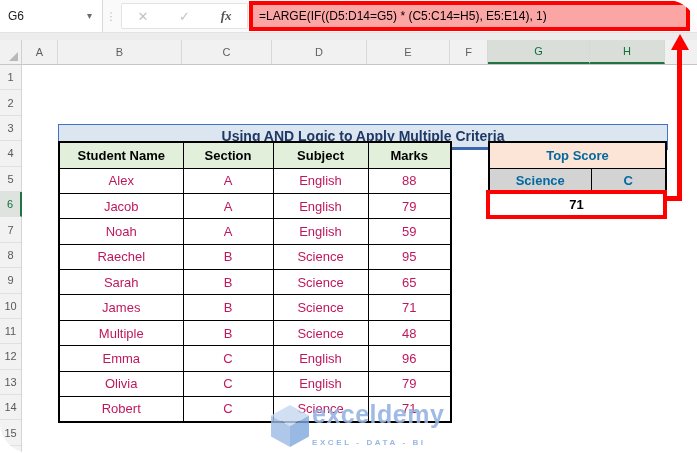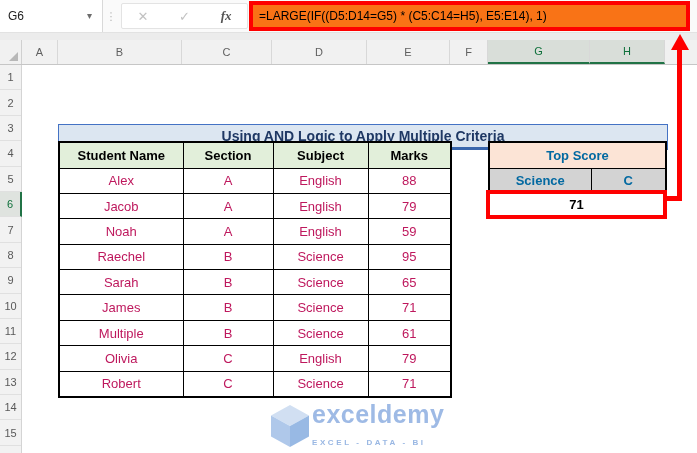--- a/index.html
+++ b/index.html
@@ -1,31 +1,31 @@
 <!DOCTYPE html>
 <html><head>
 <meta charset="utf-8">
 <style>
   * { margin:0; padding:0; box-sizing:border-box; }
   html,body { background:#fff; }
   #app {
     position:relative; width:697px; height:453px; overflow:hidden;
-    font-family:"Liberation Sans", sans-serif; background:#fff;
+    font-family:"Liberation Sans", sans-serif; background:#fff;border-radius:30px;
   }
 
   
   .formula-strip { position:absolute; left:0; top:0; width:697px; height:33px; background:#fafafa; border-bottom:1px solid #e2e2e2; }
   .name-box { position:absolute; left:0; top:0; width:103px; height:32px; background:#fff; border-right:1px solid #d9d9d9; }
   .name-box .val { position:absolute; left:8px; top:0; height:32px; line-height:32px; font-size:12px; color:#222; }
   .name-box .caret { position:absolute; right:10px; top:0; height:32px; line-height:32px; font-size:10px; color:#6d6d6d; }
   .dots { position:absolute; left:104px; top:0; width:14px; height:32px; line-height:32px; text-align:center; color:#b9b9b9; font-size:11px; }
   .fx-group { position:absolute; left:121px; top:3px; width:127px; height:26px; background:#fff; border:1px solid #e3e3e3; border-radius:2px; display:flex; align-items:center; justify-content:space-around; }
   .icon-cancel, .icon-enter { color:#c2c2c2; font-size:13px; }
   .icon-fx { color:#555; font-size:13px; font-style:italic; font-family:"Liberation Serif", serif; font-weight:bold; }
-  .formula-box { position:absolute; left:249px; top:1px; width:441px; height:30px; background:#f97316; border:4px solid #fe0000; display:flex; align-items:center; padding-left:6px; z-index:65; }
+  .formula-box { position:absolute; left:249px; top:1px; width:441px; height:30px; background:#fca5a5; border:4px solid #fe0000; display:flex; align-items:center; padding-left:6px; z-index:65; }
   .formula-box .ftext { font-size:12px; color:#000; white-space:nowrap; }
 
   
   .gap-strip { position:absolute; left:0; top:33px; width:697px; height:7px; background:#ececec; }
   .col-header-strip { position:absolute; left:0; top:40px; width:697px; height:25px; background:#f1f1f1; border-bottom:1px solid #c6c6c6; }
   .corner-cell { position:absolute; left:0; top:40px; width:22px; height:24px; background:#f1f1f1; border-right:1px solid #d0d0d0; }
   .corner-cell .tri { position:absolute; right:3px; bottom:3px; width:0; height:0; border-left:9px solid transparent; border-bottom:9px solid #b8b8b8; }
   .col-letters { position:absolute; left:22px; top:40px; height:24px; display:flex; }
   .col-cell { height:24px; display:flex; align-items:center; justify-content:center; font-size:11px; color:#5f5f5f; border-right:1px solid #d8d8d8; }
   .col-cell.sel { background:#d9ded9; color:#0f703b; border-bottom:2px solid #217346; }
@@ -185,21 +185,27 @@
     <tr>
       <td>James</td>
       <td>B</td>
       <td>Science</td>
       <td>71</td>
     </tr>
     <tr>
       <td>Multiple</td>
       <td>B</td>
       <td>Science</td>
-      <td>61</td>
+      <td>48</td>
+    </tr>
+    <tr>
+      <td>Emma</td>
+      <td>C</td>
+      <td>English</td>
+      <td>96</td>
     </tr>
     <tr>
       <td>Olivia</td>
       <td>C</td>
       <td>English</td>
       <td>79</td>
     </tr>
     <tr>
       <td>Robert</td>
       <td>C</td>

